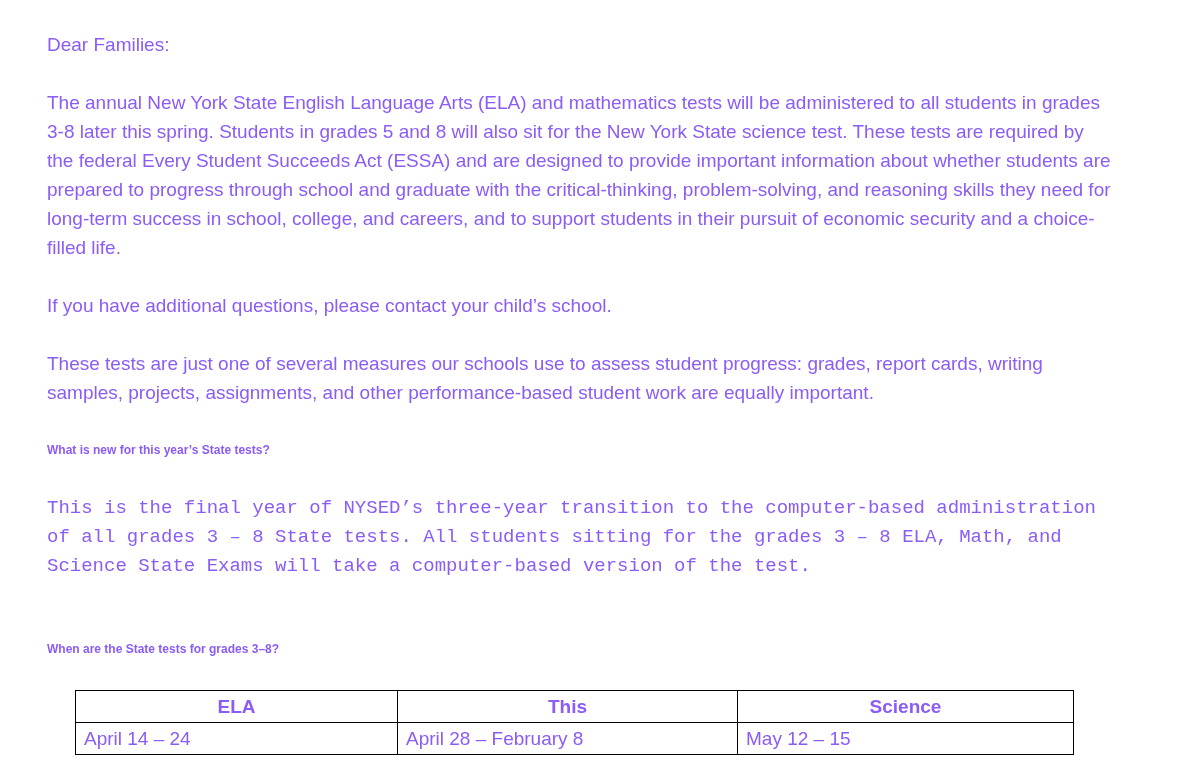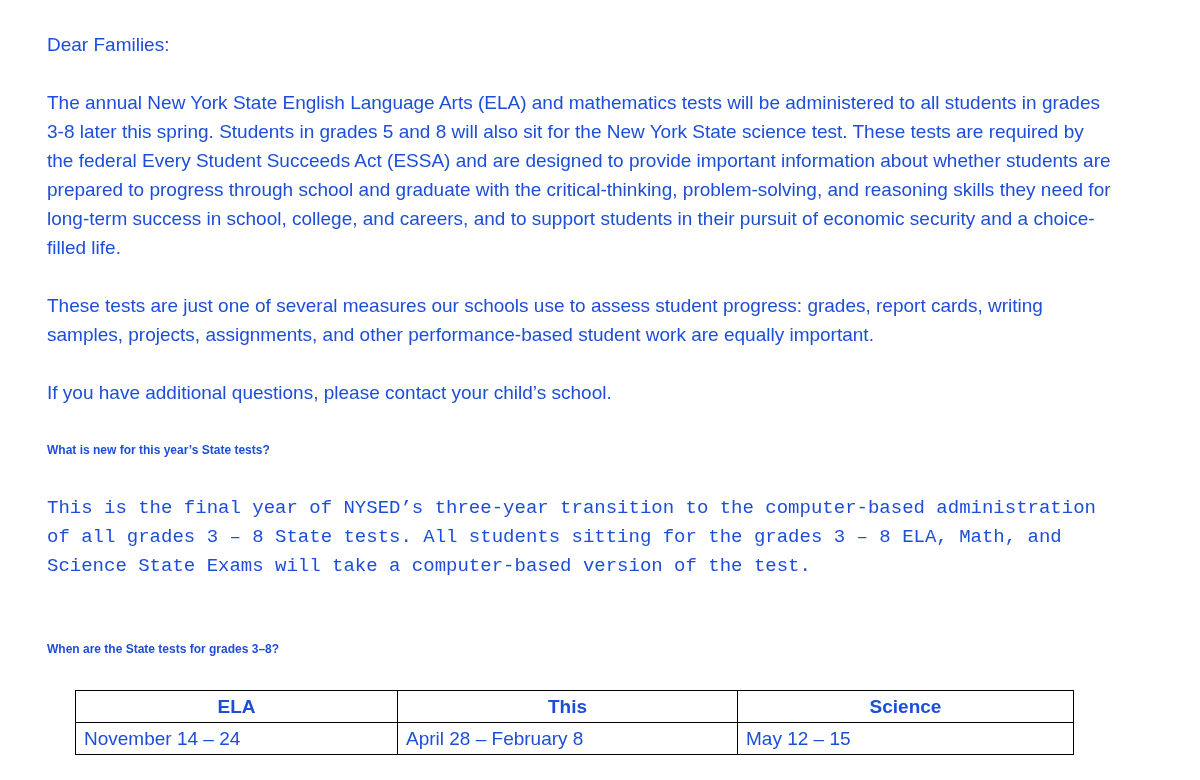--- a/index.html
+++ b/index.html
@@ -6,21 +6,21 @@
     margin: 0;
     padding: 0;
     background: #ffffff;
   }
   .page {
     width: 1200px;
     height: 780px;
     box-sizing: border-box;
     padding: 30px 88px 20px 47px;
     background: #ffffff;
-    color: #1d4ed8;
+    color: #8b5cf6;
     font-family: "Liberation Sans", sans-serif;
     font-size: 19px;
     line-height: 29px;
     overflow: hidden;
   }
   .page p {
     margin: 29px 0 0 0;
   }
   .page p.salutation {
     margin-top: 0;
@@ -67,23 +67,23 @@
 </style>
 </head>
 <body>
 
 <div class="page">
 
   <p class="salutation">Dear Families:</p>
 
   <p>The annual New York State English Language Arts (ELA) and mathematics tests will be administered to all students in grades 3-8 later this spring. Students in grades 5 and 8 will also sit for the New York State science test. These tests are required by the federal Every Student Succeeds Act (ESSA) and are designed to provide important information about whether students are prepared to progress through school and graduate with the critical-thinking, problem-solving, and reasoning skills they need for long-term success in school, college, and careers, and to support students in their pursuit of economic security and a choice-filled life.</p>
 
+  <p>If you have additional questions, please contact your child’s school.</p>
+
   <p>These tests are just one of several measures our schools use to assess student progress: grades, report cards, writing samples, projects, assignments, and other performance-based student work are equally important.</p>
-
-  <p>If you have additional questions, please contact your child’s school.</p>
 
   <div class="heading">What is new for this year’s State tests?</div>
 
   <p class="section-body">This is the final year of NYSED’s three-year transition to the computer-based administration of all grades 3 – 8 State tests. All students sitting for the grades 3 – 8 ELA, Math, and Science State Exams will take a computer-based version of the test.</p>
 
   <div class="heading spaced">When are the State tests for grades 3–8?</div>
 
   <table class="schedule">
     <colgroup>
       <col class="c-ela">
@@ -92,20 +92,20 @@
     </colgroup>
     <thead>
       <tr>
         <th>ELA</th>
         <th>This</th>
         <th>Science</th>
       </tr>
     </thead>
     <tbody>
       <tr>
-        <td>November 14 – 24</td>
+        <td>April 14 – 24</td>
         <td>April 28 – February 8</td>
         <td>May 12 – 15</td>
       </tr>
     </tbody>
   </table>
 
 </div>
 
 </body></html>

